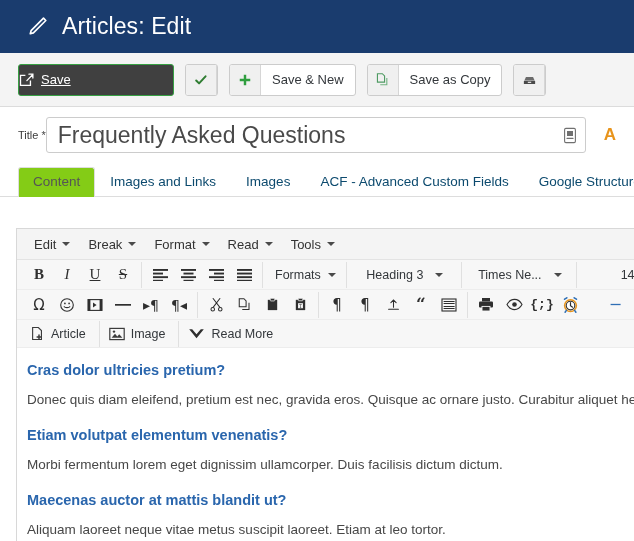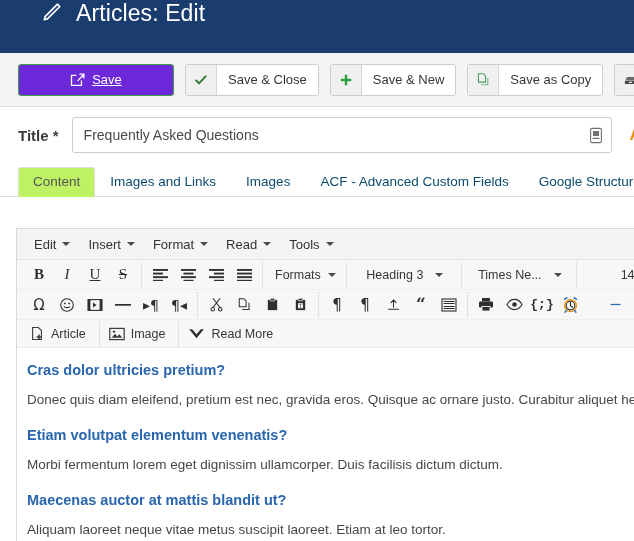--- a/index.html
+++ b/index.html
@@ -10,21 +10,22 @@
     font-family: "Liberation Sans", sans-serif;
     -webkit-font-smoothing: antialiased;
   }
   #app { position: relative; width: 634px; height: 541px; overflow: hidden; }
 
   
   .page-header {
     height: 53px;
     background: #1a3c6e;
     display: flex;
-    padding-left: 38px;
+    align-items: center;
+    padding-left: 24px;
     box-sizing: border-box;
   }
   .page-header .hdr-icon {
     width: 26px; height: 26px;
     margin-right: 12px;
     display: flex; align-items: center; justify-content: center;
   }
   .page-header .hdr-title {
     color: #ffffff;
     font-size: 23px;
@@ -47,26 +48,25 @@
     display: inline-flex;
     align-items: stretch;
     height: 30px;
     margin-right: 11px;
     border-radius: 3px;
     font-size: 13px;
     cursor: pointer;
     flex: none;
   }
   .tb-btn.primary {
-    background: #6d28d9;
+    background: #404040;
     border: 1px solid #37a043;
     color: #ffffff;
     width: 154px;
     align-items: center;
-    justify-content: center;
     text-decoration: underline;
   }
   .tb-btn.primary .tb-ico { margin-right: 7px; display:flex; align-items:center; }
   .tb-btn.split {
     border: 1px solid #cccccc;
     background: #ffffff;
     color: #33373b;
   }
   .tb-btn.split .tb-ico {
     width: 30px;
@@ -84,44 +84,42 @@
   .title-row {
     height: 56px;
     display: flex;
     align-items: center;
     padding-left: 18px;
     box-sizing: border-box;
     background: #ffffff;
     white-space: nowrap;
   }
   .title-label {
-    font-size: 15px;
+    font-size: 11px;
     color: #3b3b3b;
-    margin-right: 13px;
-    flex: none;
-    font-weight: bold;
+    flex: none;
   }
   .title-label .req { color: #444; }
   .title-field {
     width: 540px;
     height: 36px;
     border: 1px solid #cccccc;
     border-radius: 3px;
     background: #ffffff;
     display: flex;
     align-items: center;
     flex: none;
     box-sizing: border-box;
   }
   .title-field input {
     flex: 1 1 auto;
     border: none;
     outline: none;
     font-family: "Liberation Sans", sans-serif;
-    font-size: 14px;
+    font-size: 23px;
     color: #4a4a4a;
     padding: 0 10px 0 11px;
     background: transparent;
     min-width: 0;
   }
   .title-field .fld-btn {
     width: 30px; height: 34px;
     display: flex; align-items: center; justify-content: center;
     flex: none;
   }
@@ -149,21 +147,21 @@
     color: #0c4a6e;
     padding: 7px 14px 8px 14px;
     cursor: pointer;
     border: 1px solid transparent;
     border-bottom: none;
     line-height: 1;
     flex: none;
   }
   .tab.active {
     color: #555555;
-    background: #bef264;
+    background: #84cc16;
     border-color: #dddddd;
     border-radius: 3px 3px 0 0;
     margin-bottom: -1px;
     padding-bottom: 9px;
   }
 
   
   .editor {
     position: absolute;
     left: 16px;
@@ -310,21 +308,20 @@
       </span>
       <span class="tb-lbl">Save</span>
     </div>
 
     <div class="tb-btn split">
       <span class="tb-ico">
         <svg width="14" height="14" viewBox="0 0 16 16" fill="none" stroke="#2f7d32" stroke-width="2.3" stroke-linecap="round" stroke-linejoin="round">
           <path d="M2.5 8.6l3.3 3.3 7.4-8.1"></path>
         </svg>
       </span>
-      <span class="tb-lbl">Save &amp; Close</span>
     </div>
 
     <div class="tb-btn split">
       <span class="tb-ico">
         <svg width="14" height="14" viewBox="0 0 16 16">
           <path d="M6.6 2h2.8v4.6H14v2.8H9.4V14H6.6V9.4H2V6.6h4.6z" fill="#2f9e3f"></path>
         </svg>
       </span>
       <span class="tb-lbl">Save &amp; New</span>
     </div>
@@ -378,21 +375,21 @@
   </div>
 
   <div class="editor">
 
     <div class="mce-menubar">
       <div class="mce-menu-item">
         <span>Edit</span>
         <span class="caret"></span>
       </div>
       <div class="mce-menu-item">
-        <span>Insert</span>
+        <span>Break</span>
         <span class="caret"></span>
       </div>
       <div class="mce-menu-item">
         <span>Format</span>
         <span class="caret"></span>
       </div>
       <div class="mce-menu-item">
         <span>Read</span>
         <span class="caret"></span>
       </div>

